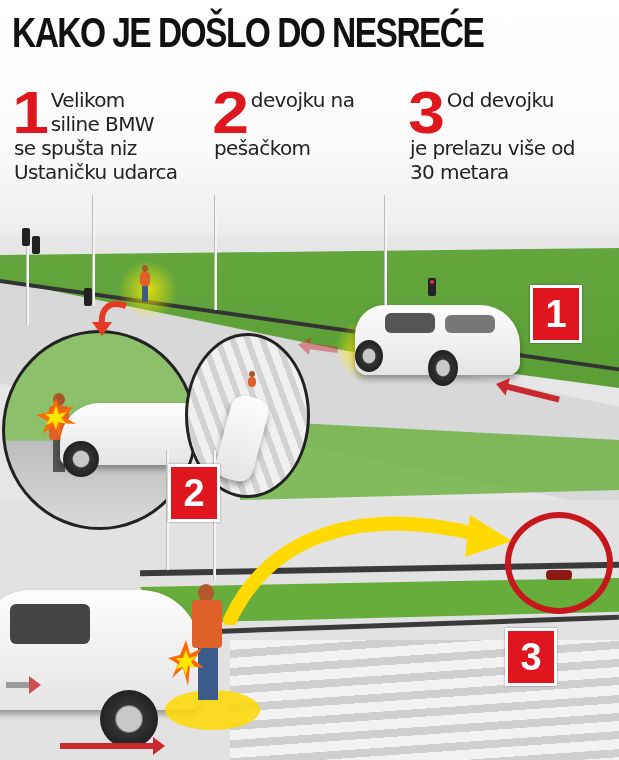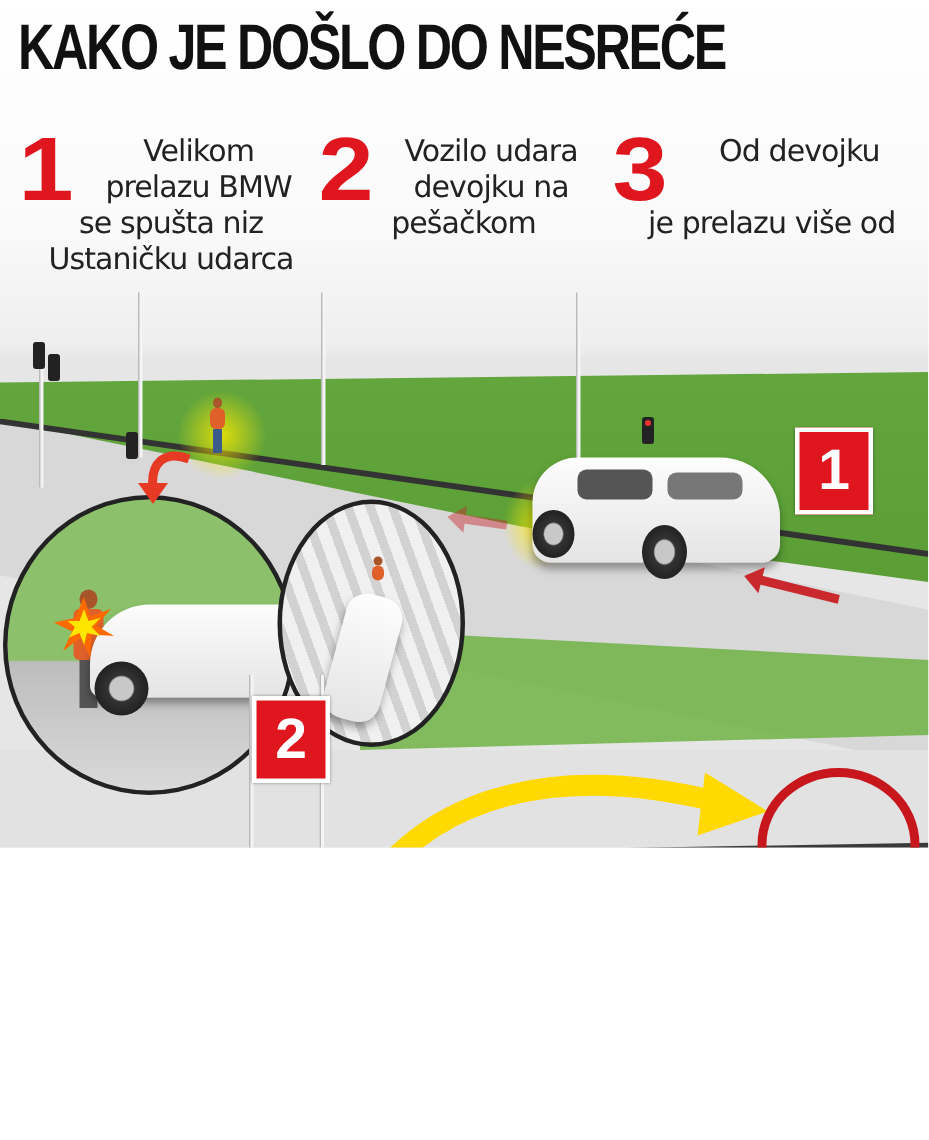--- a/index.html
+++ b/index.html
@@ -1,23 +1,23 @@
 <!DOCTYPE html>
 <html><head>
 <meta charset="utf-8">
 <style>
   * { box-sizing: border-box; margin: 0; padding: 0; }
   body { width: 619px; height: 760px; overflow: hidden; background: #fff; font-family: "Liberation Sans", sans-serif; }
-  #canvas { position: relative; width: 619px; height: 565px; overflow: hidden; background: linear-gradient(#ffffff 0px, #fafafa 150px, #eeeeee 230px, #e6e6e6 240px); padding-left: 14px; }
+  #canvas { position: relative; width: 619px; height: 760px; overflow: hidden; background: linear-gradient(#ffffff 0px, #fafafa 150px, #eeeeee 230px, #e6e6e6 240px); padding-left: 14px; }
 
   .title { position: absolute; left: 12px; top: 8px; font-family: "Liberation Sans", sans-serif; font-weight: 900; font-size: 43px; letter-spacing: -2px; color: #111; transform: scaleX(0.78); transform-origin: left top; line-height: 48px; white-space: nowrap; }
 
   .step { position: absolute; top: 88px; font-family: "DejaVu Sans", sans-serif; font-size: 20px; line-height: 24px; color: #222; letter-spacing: -0.6px; }
   .step .num { float: left; font-family: "Liberation Sans", sans-serif; font-weight: 900; font-size: 60px; line-height: 46px; color: #e0161f; margin-right: 4px; margin-top: 2px; transform: scaleX(1.1); }
-  .step .txt { display: block; text-align: center; }
+  .step .txt { display: block; }
 
   
   .grass-far { position: absolute; left: 0; top: 248px; width: 619px; height: 140px; background: linear-gradient(#63a63d, #5a9e35); clip-path: polygon(0 5%, 100% 0, 100% 100%, 0 40%); }
   .road-main { position: absolute; left: 0; top: 280px; width: 619px; height: 230px; background: #d8d8d8; clip-path: polygon(0 0, 100% 55%, 100% 100%, 0 45%); }
   .road-dark-edge { position: absolute; left: 0; top: 279px; width: 619px; height: 130px; background: #333; clip-path: polygon(0 0, 100% 68%, 100% 71%, 0 3%); }
   .grass-mid { position: absolute; left: 240px; top: 400px; width: 380px; height: 100px; background: #6fb344; clip-path: polygon(0 20%, 100% 40%, 100% 90%, 0 100%); opacity: .85; }
   .lower-area { position: absolute; left: 0; top: 500px; width: 619px; height: 260px; background: #e2e2e2; }
   .grass-low { position: absolute; left: 130px; top: 578px; width: 489px; height: 45px; background: #67ad3b; clip-path: polygon(2% 20%, 100% 0, 100% 75%, 8% 100%); }
   .dark-line { position: absolute; background: #3a3a3a; }
   .crosswalk { position: absolute; left: 230px; top: 640px; width: 389px; height: 120px; background: repeating-linear-gradient(176deg, #f2f2f2 0px, #f2f2f2 10px, #cfcfcf 10px, #cfcfcf 18px); }
@@ -48,34 +48,34 @@
 </head>
 <body>
 
 <div id="canvas">
 
   <div class="title">KAKO JE DOŠLO DO NESREĆE</div>
 
   <div class="step" style="left:14px; width:200px;">
     <span class="num">1</span>
     <span class="txt">Velikom</span>
-    <span class="txt">prelazu BMW</span>
+    <span class="txt">siline BMW</span>
     <span class="txt" style="clear:both">se spušta niz</span>
     <span class="txt">Ustaničku udarca</span>
   </div>
   <div class="step" style="left:214px; width:190px;">
     <span class="num">2</span>
-    <span class="txt">Vozilo udara</span>
     <span class="txt">devojku na</span>
     <span class="txt" style="clear:both">pešačkom</span>
   </div>
   <div class="step" style="left:410px; width:209px;">
     <span class="num">3</span>
     <span class="txt">Od devojku</span>
     <span class="txt" style="clear:both">je prelazu više od</span>
+    <span class="txt">30 metara</span>
   </div>
 
   <div class="grass-far"></div>
   <div class="road-main"></div>
   <div class="road-dark-edge"></div>
   <div class="grass-mid"></div>
   <div class="lower-area"></div>
   <div class="grass-low"></div>
   <div class="dark-line" style="left:140px; top:566px; width:479px; height:6px; transform:rotate(-1deg);"></div>
   <div class="dark-line" style="left:210px; top:622px; width:409px; height:5px; transform:rotate(-2deg);"></div>

